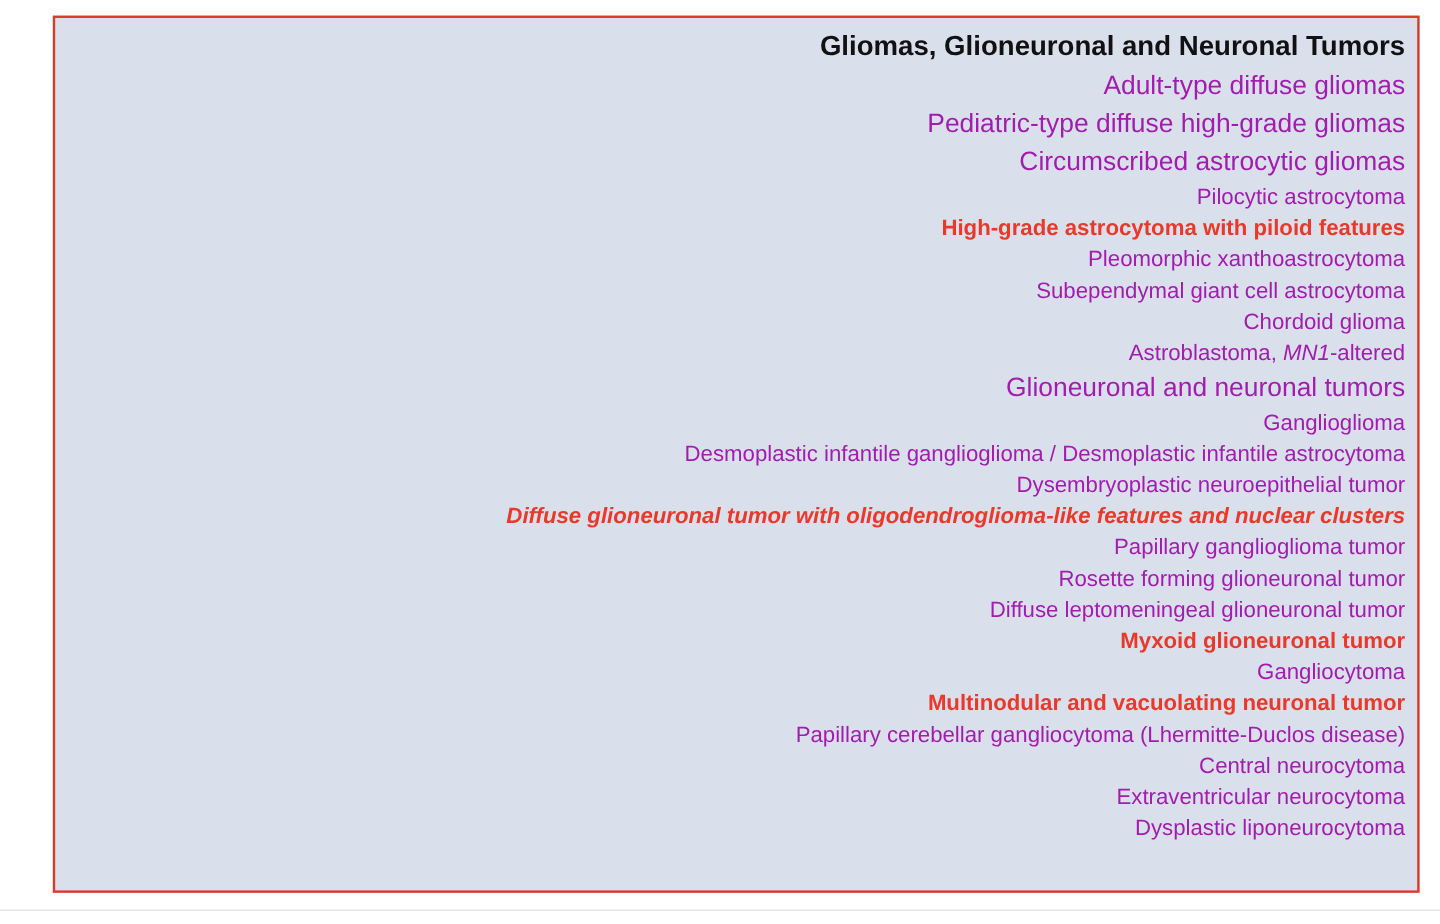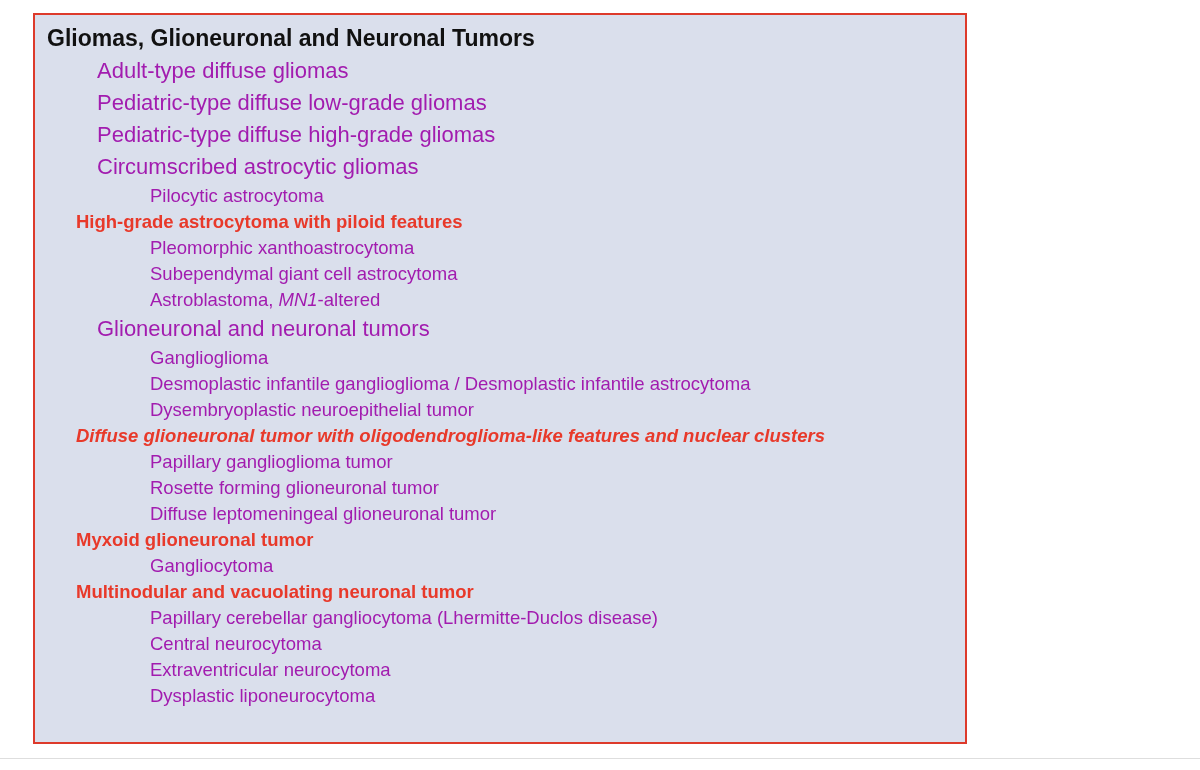--- a/index.html
+++ b/index.html
@@ -7,28 +7,29 @@
     padding: 0;
     width: 1200px;
     height: 770px;
     background: #ffffff;
     font-family: "Liberation Sans", sans-serif;
     overflow: hidden;
     position: relative;
   }
   .panel {
     position: absolute;
-    left: 33px;
+    left: 44px;
     top: 13px;
-    width: 934px;
+    width: 1139px;
     height: 731px;
     box-sizing: border-box;
     background: var(--panel-bg, #dadfec);
     border: 2px solid var(--panel-border, #dd3a2b);
     padding: 7px 10px 8px 10px;
+    text-align: right;
   }
   .title {
     font-size: 23px;
     font-weight: bold;
     color: #111111;
     line-height: 33px;
     margin: 0 0 0 2px;
     white-space: nowrap;
   }
   .item {
@@ -66,27 +67,27 @@
     background: #dedede;
   }
 </style>
 </head>
 <body>
 
 <div class="panel">
   <div class="title">Gliomas, Glioneuronal and Neuronal Tumors</div>
   <div>
       <div class="item l1"><span>Adult-type diffuse gliomas</span></div>
-      <div class="item l1"><span>Pediatric-type diffuse low-grade gliomas</span></div>
       <div class="item l1"><span>Pediatric-type diffuse high-grade gliomas</span></div>
       <div class="item l1"><span>Circumscribed astrocytic gliomas</span></div>
       <div class="item l2"><span>Pilocytic astrocytoma</span></div>
       <div class="item l2 red"><span>High-grade astrocytoma with piloid features</span></div>
       <div class="item l2"><span>Pleomorphic xanthoastrocytoma</span></div>
       <div class="item l2"><span>Subependymal giant cell astrocytoma</span></div>
+      <div class="item l2"><span>Chordoid glioma</span></div>
       <div class="item l2"><span>Astroblastoma, </span><span class="gene">MN1</span><span>-altered</span></div>
       <div class="item l1"><span>Glioneuronal and neuronal tumors</span></div>
       <div class="item l2"><span>Ganglioglioma</span></div>
       <div class="item l2"><span>Desmoplastic infantile ganglioglioma / Desmoplastic infantile astrocytoma</span></div>
       <div class="item l2"><span>Dysembryoplastic neuroepithelial tumor</span></div>
       <div class="item l2 red italic"><span>Diffuse glioneuronal tumor with oligodendroglioma-like features and nuclear clusters</span></div>
       <div class="item l2"><span>Papillary ganglioglioma tumor</span></div>
       <div class="item l2"><span>Rosette forming glioneuronal tumor</span></div>
       <div class="item l2"><span>Diffuse leptomeningeal glioneuronal tumor</span></div>
       <div class="item l2 red"><span>Myxoid glioneuronal tumor</span></div>

